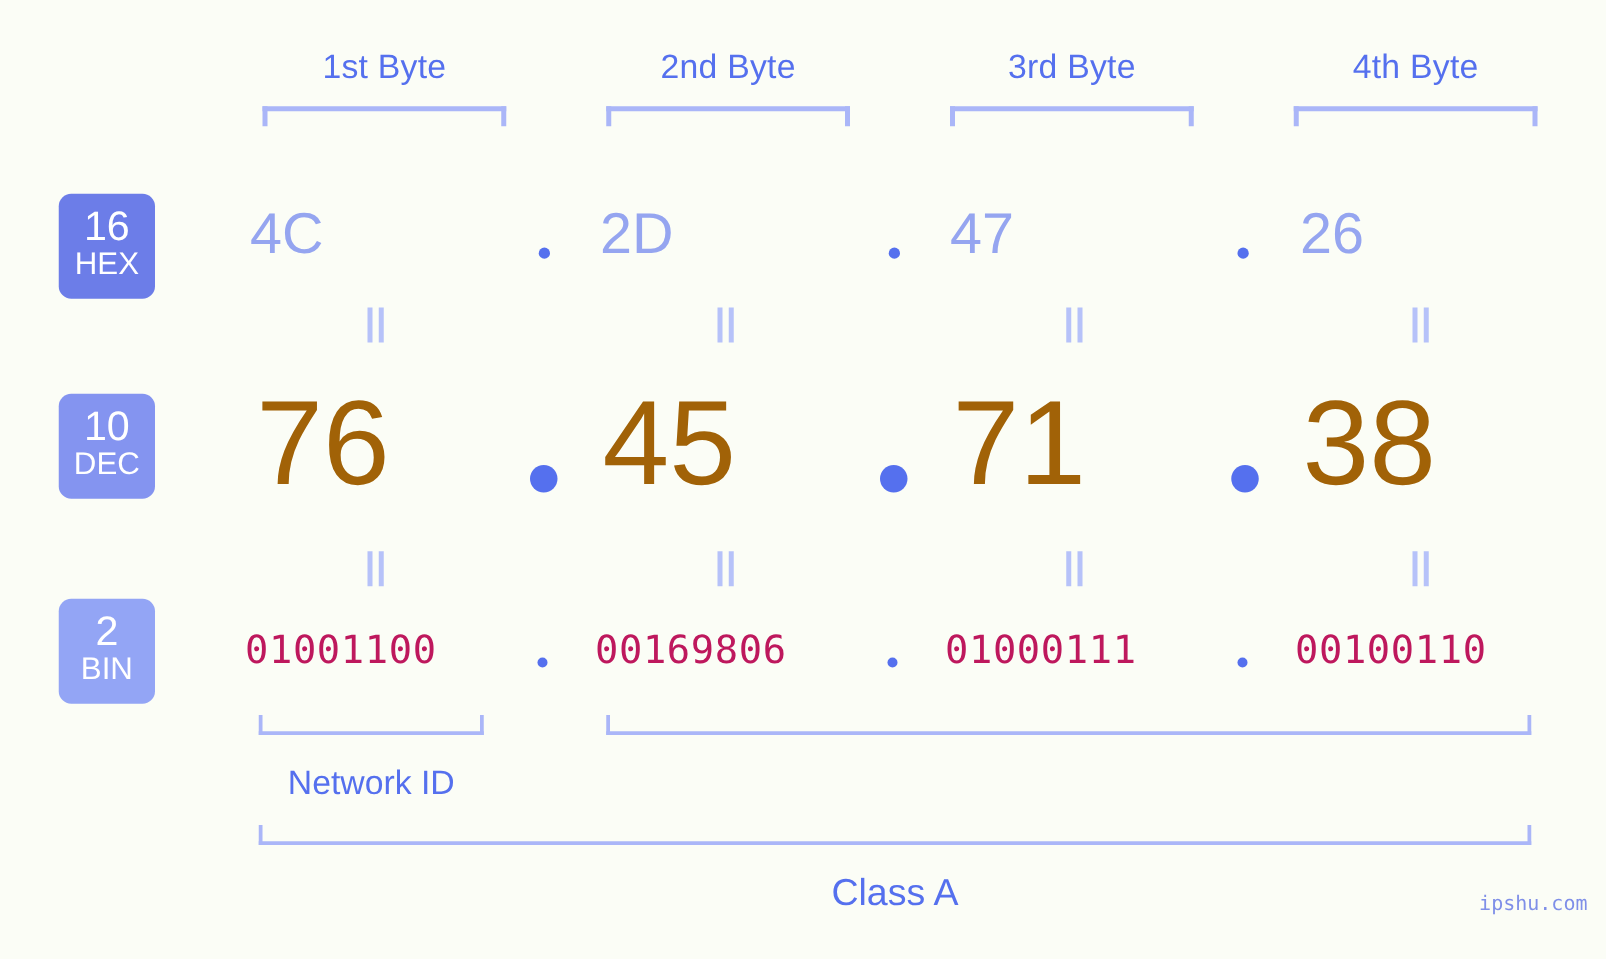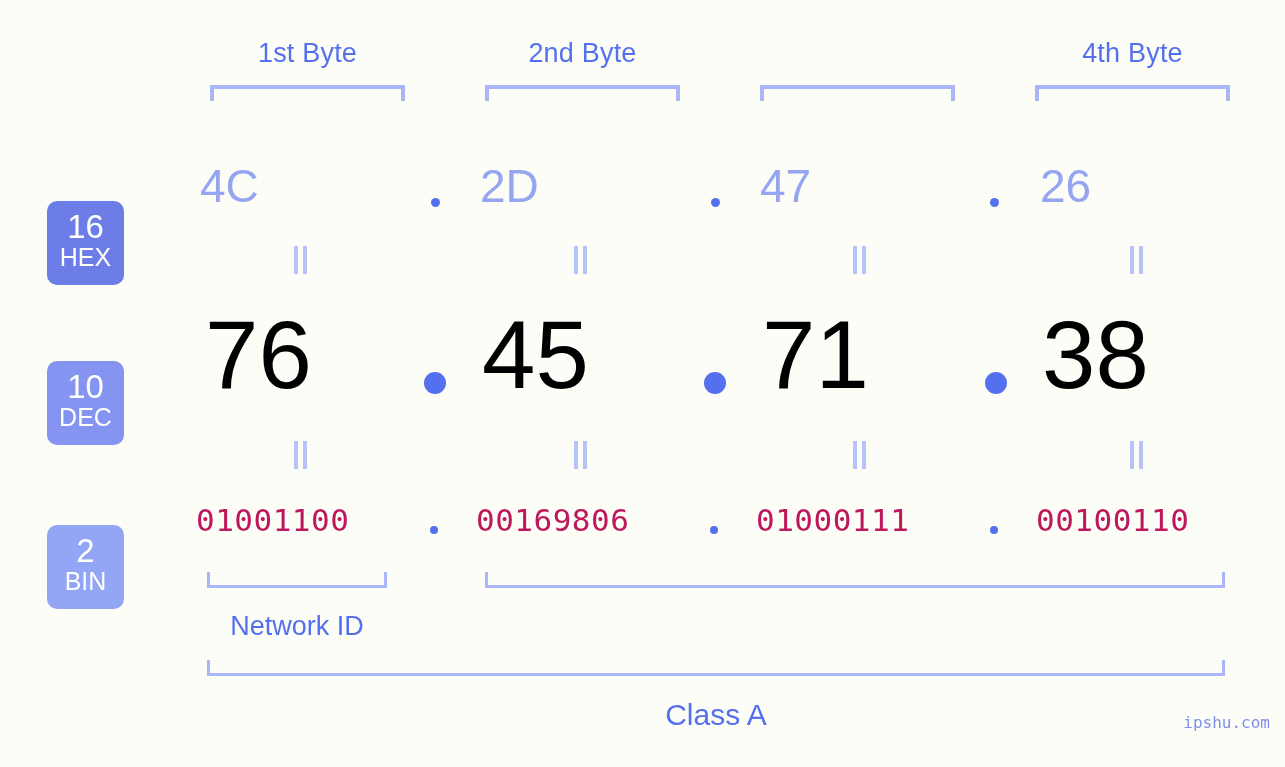--- a/index.html
+++ b/index.html
@@ -52,21 +52,20 @@
 
   
   .badge {
     position: absolute;
     left: 47px;
     width: 77px;
     border-radius: 10px;
     color: #ffffff;
     text-align: center;
     box-sizing: border-box;
-    margin-top: 46px;
   }
   .badge .num {
     display: block;
     font-size: 33px;
     line-height: 36px;
     font-weight: 400;
     padding-top: 8px;
   }
   .badge .abbr {
     display: block;
@@ -84,21 +83,21 @@
   }
   .row-hex .val {
     font-size: 46px;
     line-height: 56px;
     color: #95a5f0;
     font-family: "Liberation Sans", sans-serif;
   }
   .row-dec .val {
     font-size: 96px;
     line-height: 110px;
-    color: #000000;
+    color: #a16207;
     font-family: "Liberation Sans", sans-serif;
   }
   .row-bin .val {
     font-size: 31px;
     line-height: 40px;
     color: #be185d;
     font-family: "DejaVu Sans Mono", monospace;
     letter-spacing: 0.5px;
   }
 
@@ -159,20 +158,21 @@
     white-space: nowrap;
   }
 </style>
 </head>
 <body>
 
 <div id="stage">
 
   <div class="byte-head" style="left:210px;width:195px;">1st Byte</div>
   <div class="byte-head" style="left:485px;width:195px;">2nd Byte</div>
+  <div class="byte-head" style="left:760px;width:195px;">3rd Byte</div>
   <div class="byte-head" style="left:1035px;width:195px;">4th Byte</div>
 
   <div class="bracket-down" style="left:210px;top:85px;width:195px;"></div>
   <div class="bracket-down" style="left:485px;top:85px;width:195px;"></div>
   <div class="bracket-down" style="left:760px;top:85px;width:195px;"></div>
   <div class="bracket-down" style="left:1035px;top:85px;width:195px;"></div>
 
   <div class="badge" style="top:155px;height:84px;background:#6c7de8;">
     <span class="num">16</span>
     <span class="abbr">HEX</span>

